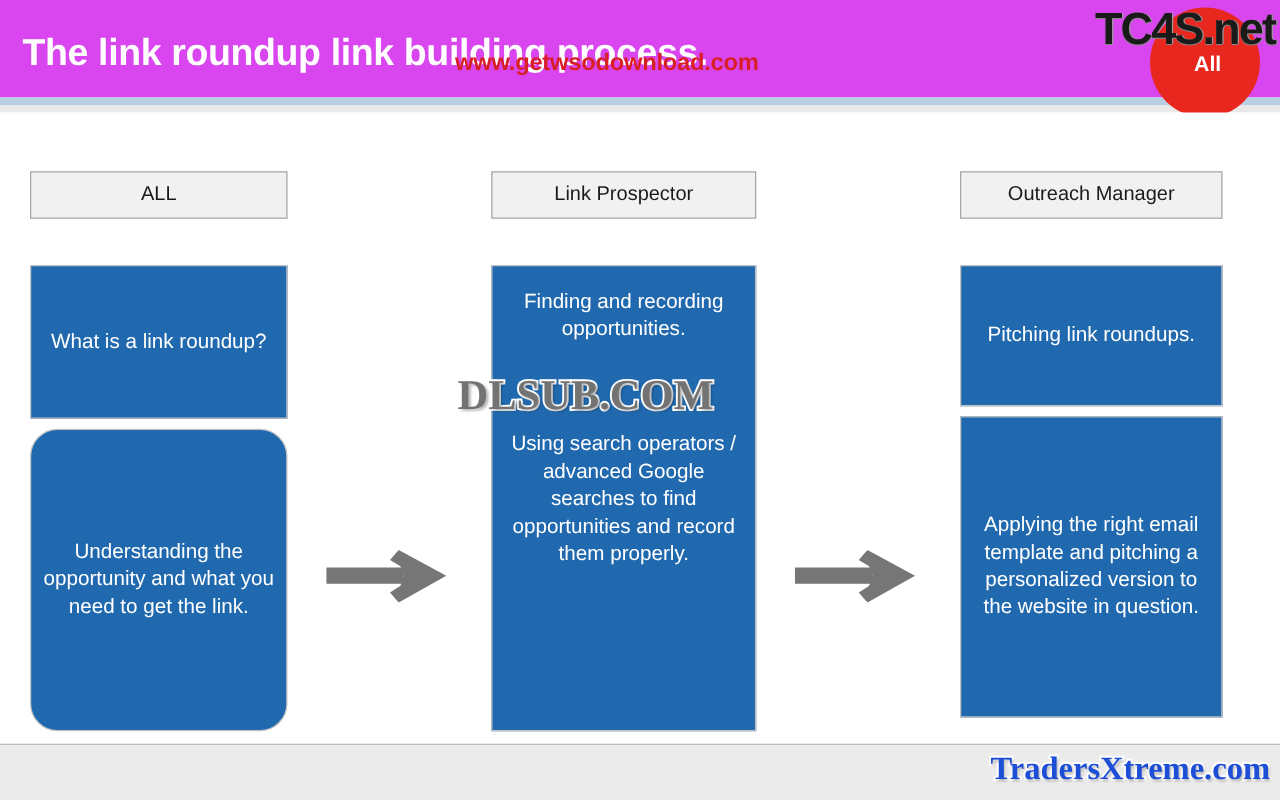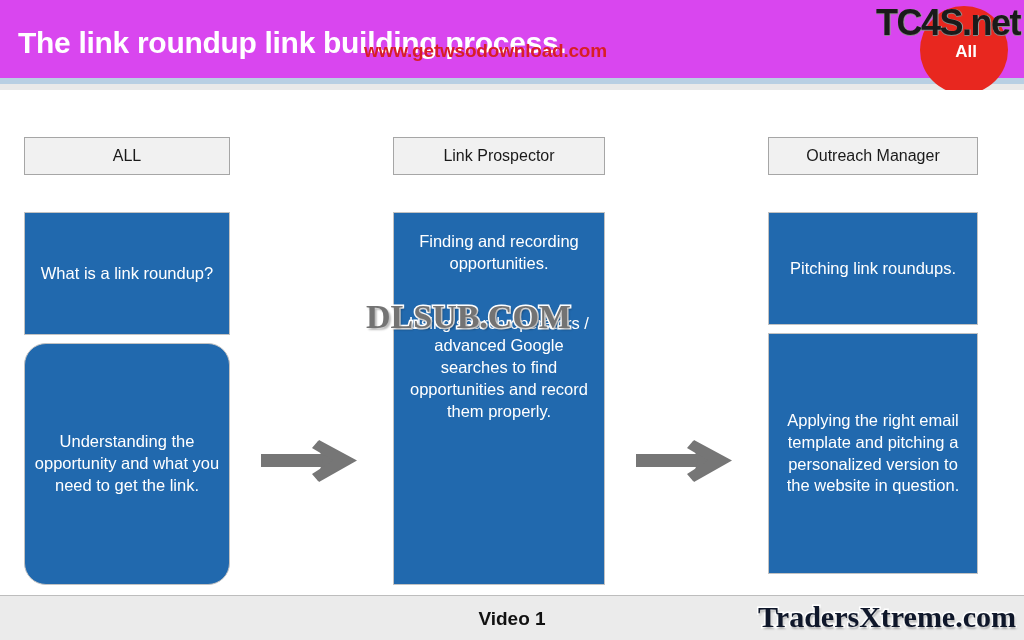--- a/index.html
+++ b/index.html
@@ -141,20 +141,21 @@
     border: 1px solid #c2c2c2;
     color: #ffffff;
     display: flex;
     align-items: center;
     justify-content: center;
     text-align: center;
     font-size: 16.5px;
     line-height: 1.33;
     padding: 6px 8px;
     font-family: "Liberation Sans", sans-serif;
+    gap: 32px;
   }
 
   
   .c1-box1 { top: 122px; height: 123px; text-align: center; }
   .c1-box2 { top: 253px; height: 242px; border-radius: 22px; }
 
   
   .c2-box  { top: 122px; height: 373px; flex-direction: column; justify-content: flex-start; padding-top: 18px; }
   .c2-part2 { margin-top: 38px; }
 
@@ -205,23 +206,23 @@
     text-align: center;
     font-size: 19px;
     font-weight: bold;
     color: #111111;
     font-family: "Liberation Sans", sans-serif;
   }
   .wm-footer {
     position: absolute;
     right: 8px;
     top: 4px;
-    font-size: 30px;
-    font-weight: bold;
-    color: #0f172a;
+    font-size: 26px;
+    font-weight: bold;
+    color: #1d4ed8;
     white-space: nowrap;
     font-family: "Liberation Serif", serif;
     -webkit-text-stroke: 3px #ffffff;
     paint-order: stroke fill;
     text-shadow: 1px 2px 2px rgba(0,0,0,0.3);
   }
 </style>
 </head>
 <body>
 
@@ -275,15 +276,14 @@
       <path d="M56 4 L58 1 L96 21.5 L58 43 L56 40 L62 21.5 Z" fill="#767676"></path>
       <path d="M57 2 L94 21.5 L57 42 L51 35 L72 21.5 L51 9 Z" fill="#767676"></path>
     </svg>
   </div>
 
 </div>
 
 <div class="wm-mid">DLSUB.COM</div>
 
 <div class="footer">
-  <div class="footer-label">Video 1</div>
   <div class="wm-footer">TradersXtreme.com</div>
 </div>
 
 </body></html>

